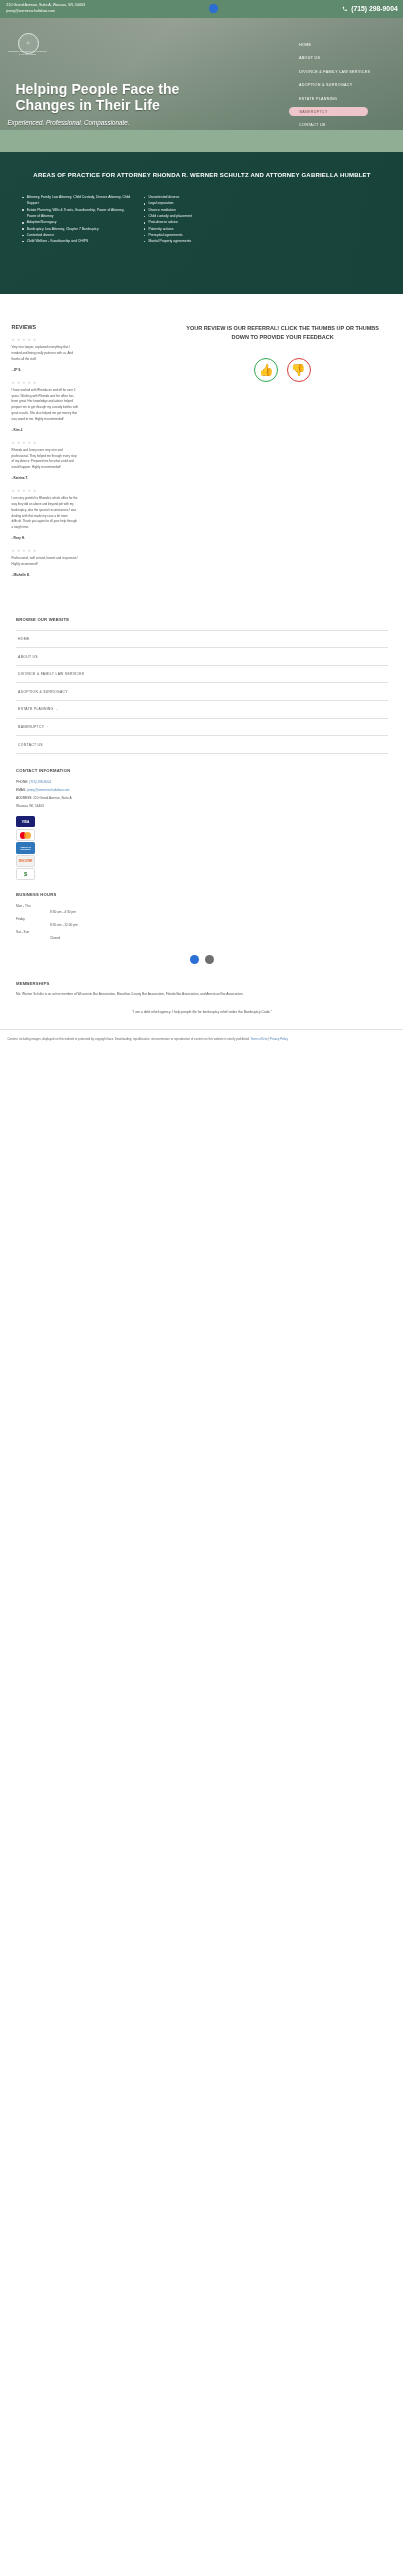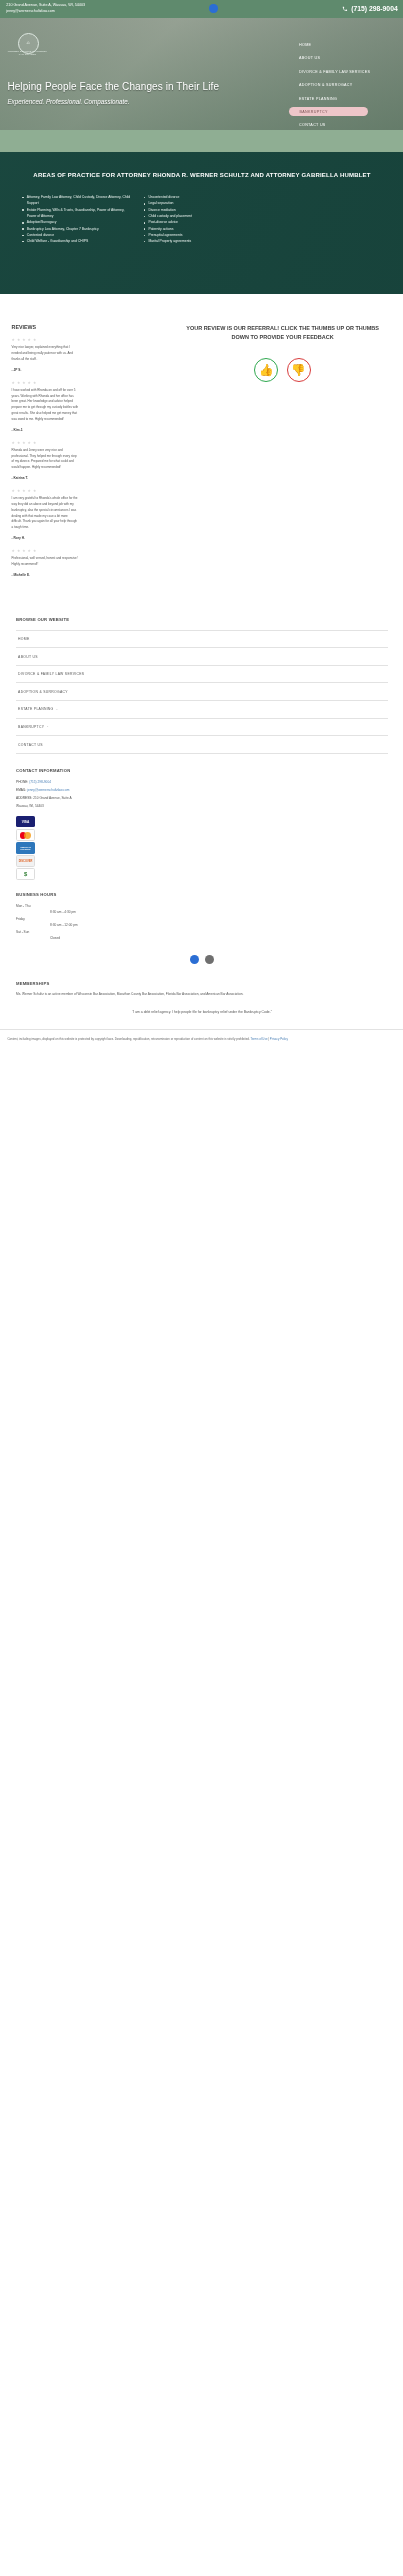--- a/index.html
+++ b/index.html
@@ -74,22 +74,23 @@
   }
   .hero-nav .navitem.pill {
     background: #eec6c9; color: #7a5254; border-radius: 5.8px;
     margin: 2.1px 32px 2.1px 53px; padding: 2.6px 0 2.6px 10.5px; width: 79px;
   }
   .hero-title {
     position: absolute; left: 7.4px; top: 63px;
     color: #fff; width: 221px;
   }
   .hero-title h1 {
-    font-size: 10px; font-weight: 400; line-height: 1.15; letter-spacing: 0.1px;
+    font-size: 14px; font-weight: 700; line-height: 1.15; letter-spacing: 0.1px;
     text-shadow: 0 0.5px 1.1px rgba(0,0,0,.35);
+    margin-left: 8px;
   }
   .hero-title .sub {
     margin-top: 5.3px; font-size: 6.3px; font-style: italic; font-weight: 300;
     text-shadow: 0 0.5px 1.1px rgba(0,0,0,.35);
   }
 
   
   .band-sage { height: 22px; background: #8fae93; }
 
   

